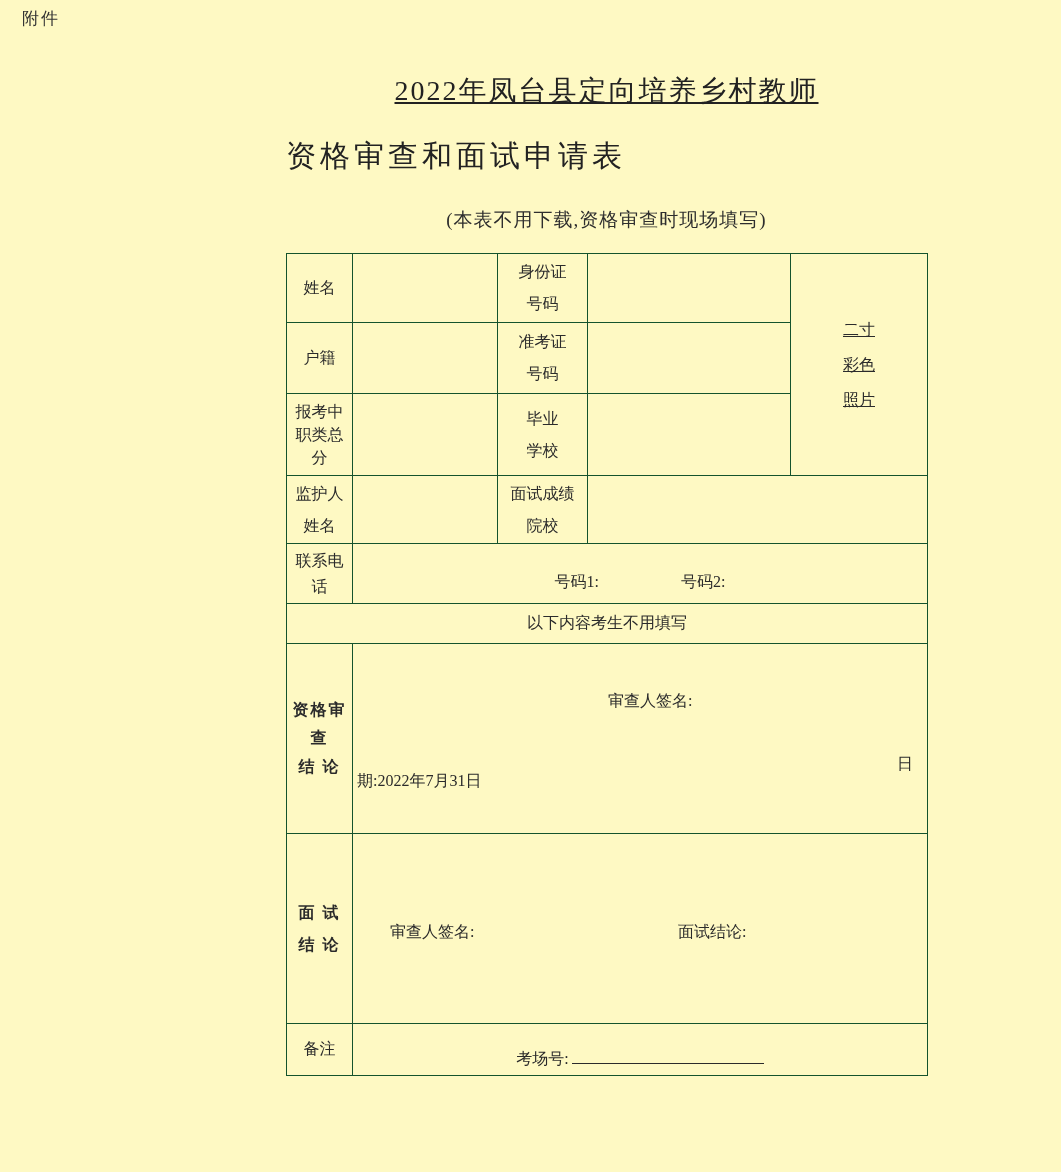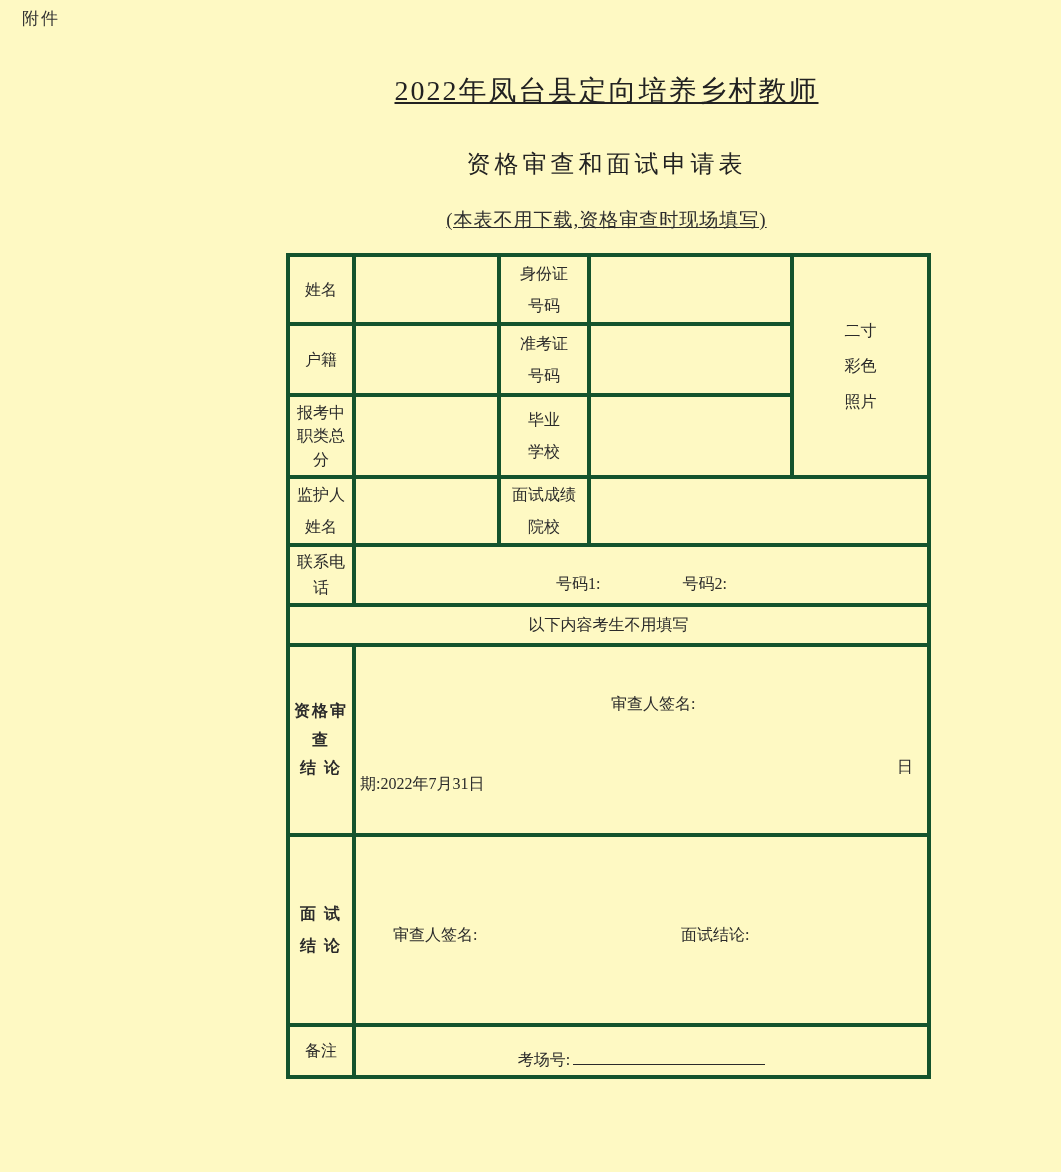--- a/index.html
+++ b/index.html
@@ -18,49 +18,48 @@
     letter-spacing:2px;
   }
   .title-wrap{position:absolute;left:286px;top:0;width:641px;height:0;}
   .title1{
     position:absolute;top:72px;width:100%;text-align:center;
     font-size:28px;font-weight:400;letter-spacing:2px;color:#222;
     white-space:nowrap;
     text-decoration:underline;
   }
   .title2{
-    position:absolute;top:148px;width:100%;text-align:center;
-    font-size:24px;font-weight:400;letter-spacing:4px;color:#222;
+    position:absolute;top:136px;width:100%;
+    font-size:30px;font-weight:400;letter-spacing:4px;color:#222;
     white-space:nowrap;
   }
   .note{
     position:absolute;top:207px;width:100%;text-align:center;
     font-size:19px;font-weight:400;letter-spacing:1px;color:#2e2e2e;
     white-space:nowrap;
-    text-decoration:underline;
   }
   table.form{
     position:absolute;left:286px;top:253px;
     border-collapse:collapse;table-layout:fixed;
     width:641px;
   }
   table.form td{
-    border:4px solid #14532d;
+    border:1px solid #14532d;
     padding:0;
     font-size:16px;
     color:#2b2b2b;
     text-align:center;
     vertical-align:middle;
     white-space:pre-line;
     overflow:hidden;
   }
   td.lh2{line-height:2;}
   td.lh-tight{line-height:1.45;}
   td.lh-phone{line-height:1.62;}
-  td.photo-cell{line-height:2.2;}
+  td.photo-cell{line-height:2.2;text-decoration:underline;}
   td.bold-label{font-weight:700;letter-spacing:2px;}
   td.qual-label{line-height:1.78;}
   td.intv-label{line-height:2;}
   td.phone-cell{text-align:left;padding-left:20px;white-space:nowrap;}
   .phone2{margin-left:82px;font-family:Liberation Serif, serif;}
   td.notice-cell{padding-right:85px;}
   td.rel{position:relative;}
   .sign-pos{position:absolute;left:255px;top:47px;white-space:nowrap;}
   .ri-pos{position:absolute;right:14px;top:110px;white-space:nowrap;}
   .qi-pos{position:absolute;left:4px;top:127px;white-space:nowrap;}

